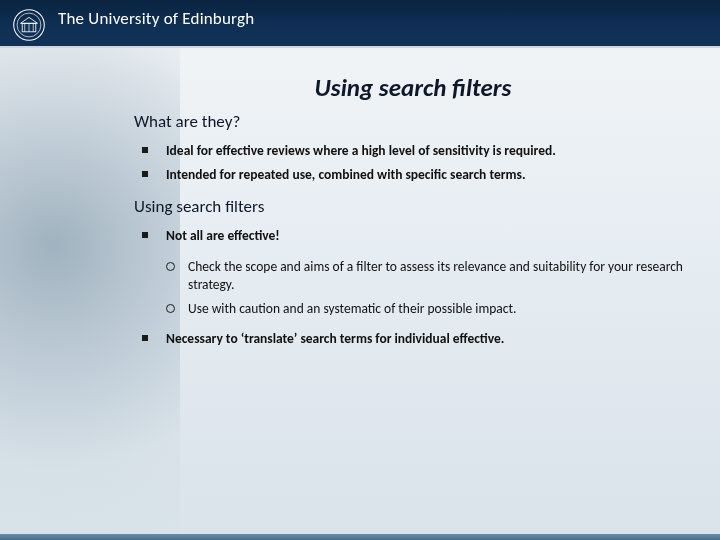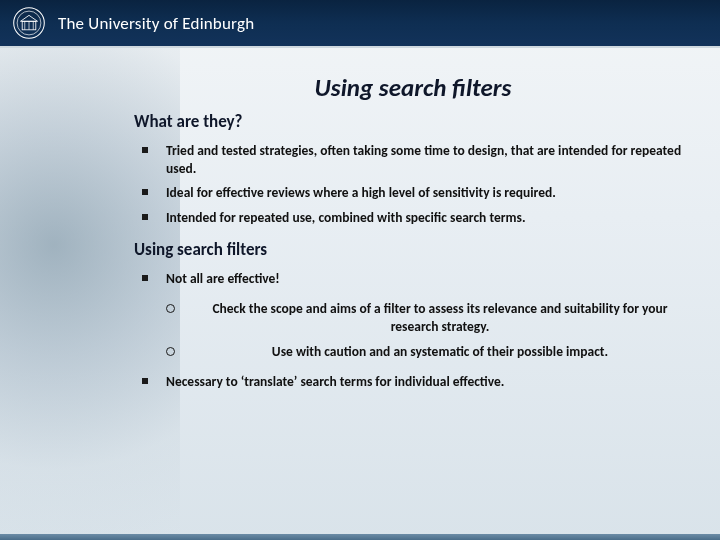--- a/index.html
+++ b/index.html
@@ -15,21 +15,20 @@
     position: absolute;
     left: 0; top: 48px;
     width: 180px; height: 492px;
     background: radial-gradient(circle at 30% 40%, rgba(90,120,140,0.5) 0%, rgba(120,145,165,0.35) 35%, rgba(180,195,205,0.15) 70%, transparent 100%);
     z-index: 0;
   }
   .header {
     height: 48px;
     background: linear-gradient(180deg, #0a2340 0%, #0e2e52 50%, #12325a 100%);
     display: flex;
-    align-items: center;
     padding: 8px 12px;
     position: relative;
     z-index: 2;
     border-bottom: 2px solid #cfd8df;
   }
   .logo {
     width: 34px; height: 34px;
     margin-right: 12px;
     display: flex; align-items: center; justify-content: center;
   }
@@ -48,21 +47,21 @@
   .title {
     font-size: 25px;
     font-weight: 700;
     font-style: italic;
     color: #0f172a;
     text-align: center;
     margin-bottom: 8px;
   }
   .h2 {
     font-size: 17px;
-    font-weight: 700;
+    font-weight: 400;
     color: #0f172a;
     margin: 8px 0 10px 0;
   }
   ul.square {
     list-style: none;
     margin: 0 0 12px 0;
     padding: 0;
   }
   ul.square > li {
     position: relative;
@@ -82,25 +81,24 @@
   }
   ul.circle {
     list-style: none;
     margin: 10px 0 12px 0;
     padding: 0 0 0 28px;
   }
   ul.circle > li {
     position: relative;
     padding-left: 26px;
     font-size: 13.5px;
-    font-weight: 700;
+    font-weight: 400;
     color: #111;
     line-height: 1.35;
     margin-bottom: 6px;
-    text-align: center;
   }
   ul.circle > li::before {
     content: "";
     position: absolute;
     left: 4px; top: 4px;
     width: 7px; height: 7px;
     border: 1.2px solid #1a1a1a;
     border-radius: 50%;
   }
   .bottom-bar {
@@ -130,21 +128,20 @@
 </div>
 
 <div class="bg-overlay"></div>
 
 <div class="content">
 
   <div class="title">Using search filters</div>
 
   <div class="h2">What are they?</div>
   <ul class="square">
-    <li>Tried and tested strategies, often taking some time to design, that are intended for repeated used.</li>
     <li>Ideal for effective reviews where a high level of sensitivity is required.</li>
     <li>Intended for repeated use, combined with specific search terms.</li>
   </ul>
 
   <div class="h2">Using search filters</div>
   <ul class="square">
     <li>Not all are effective!</li>
   </ul>
   <ul class="circle">
     <li>Check the scope and aims of a filter to assess its relevance and suitability for your research strategy.</li>

